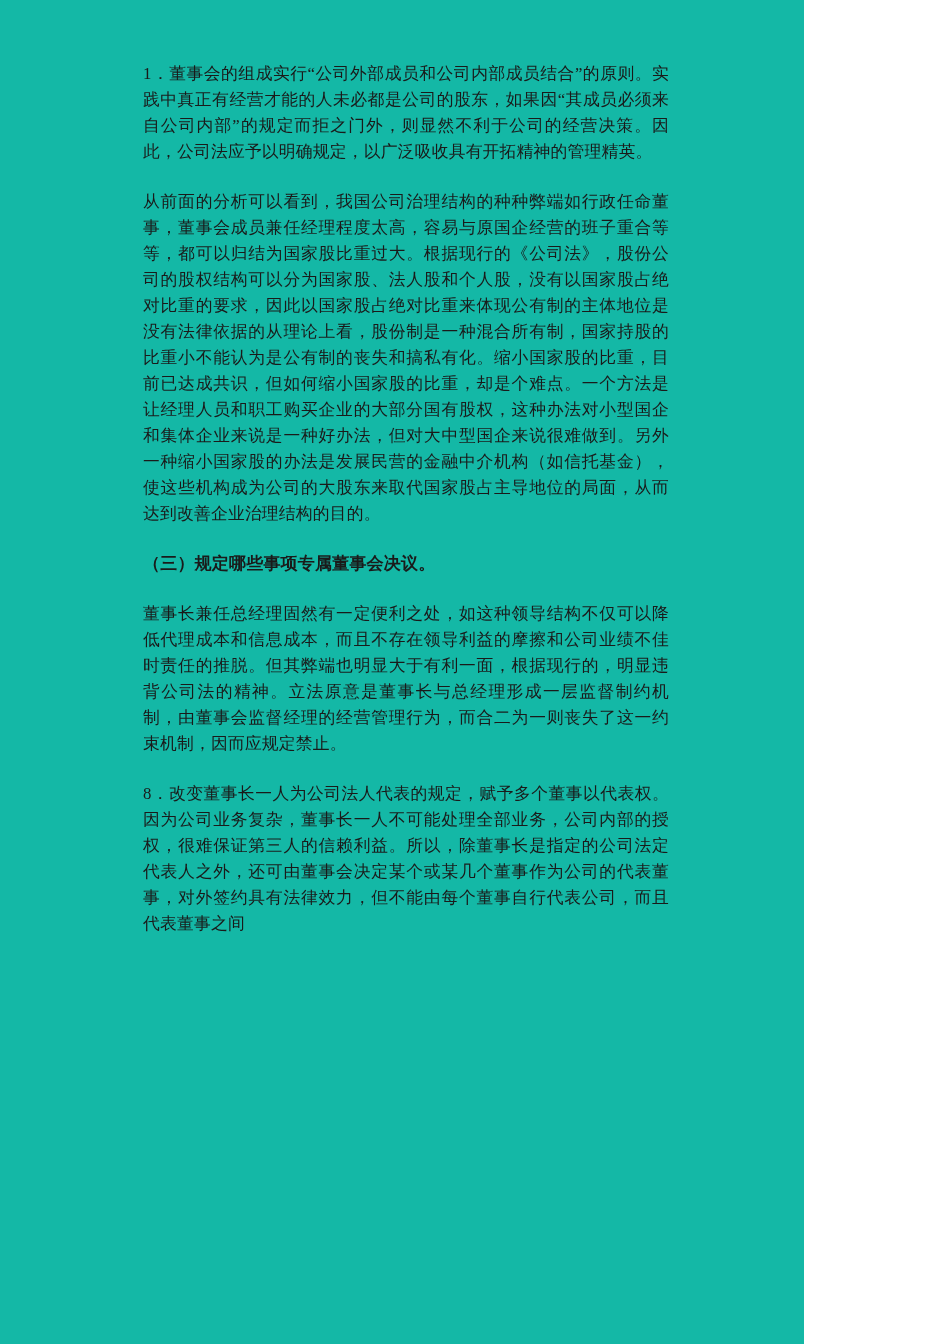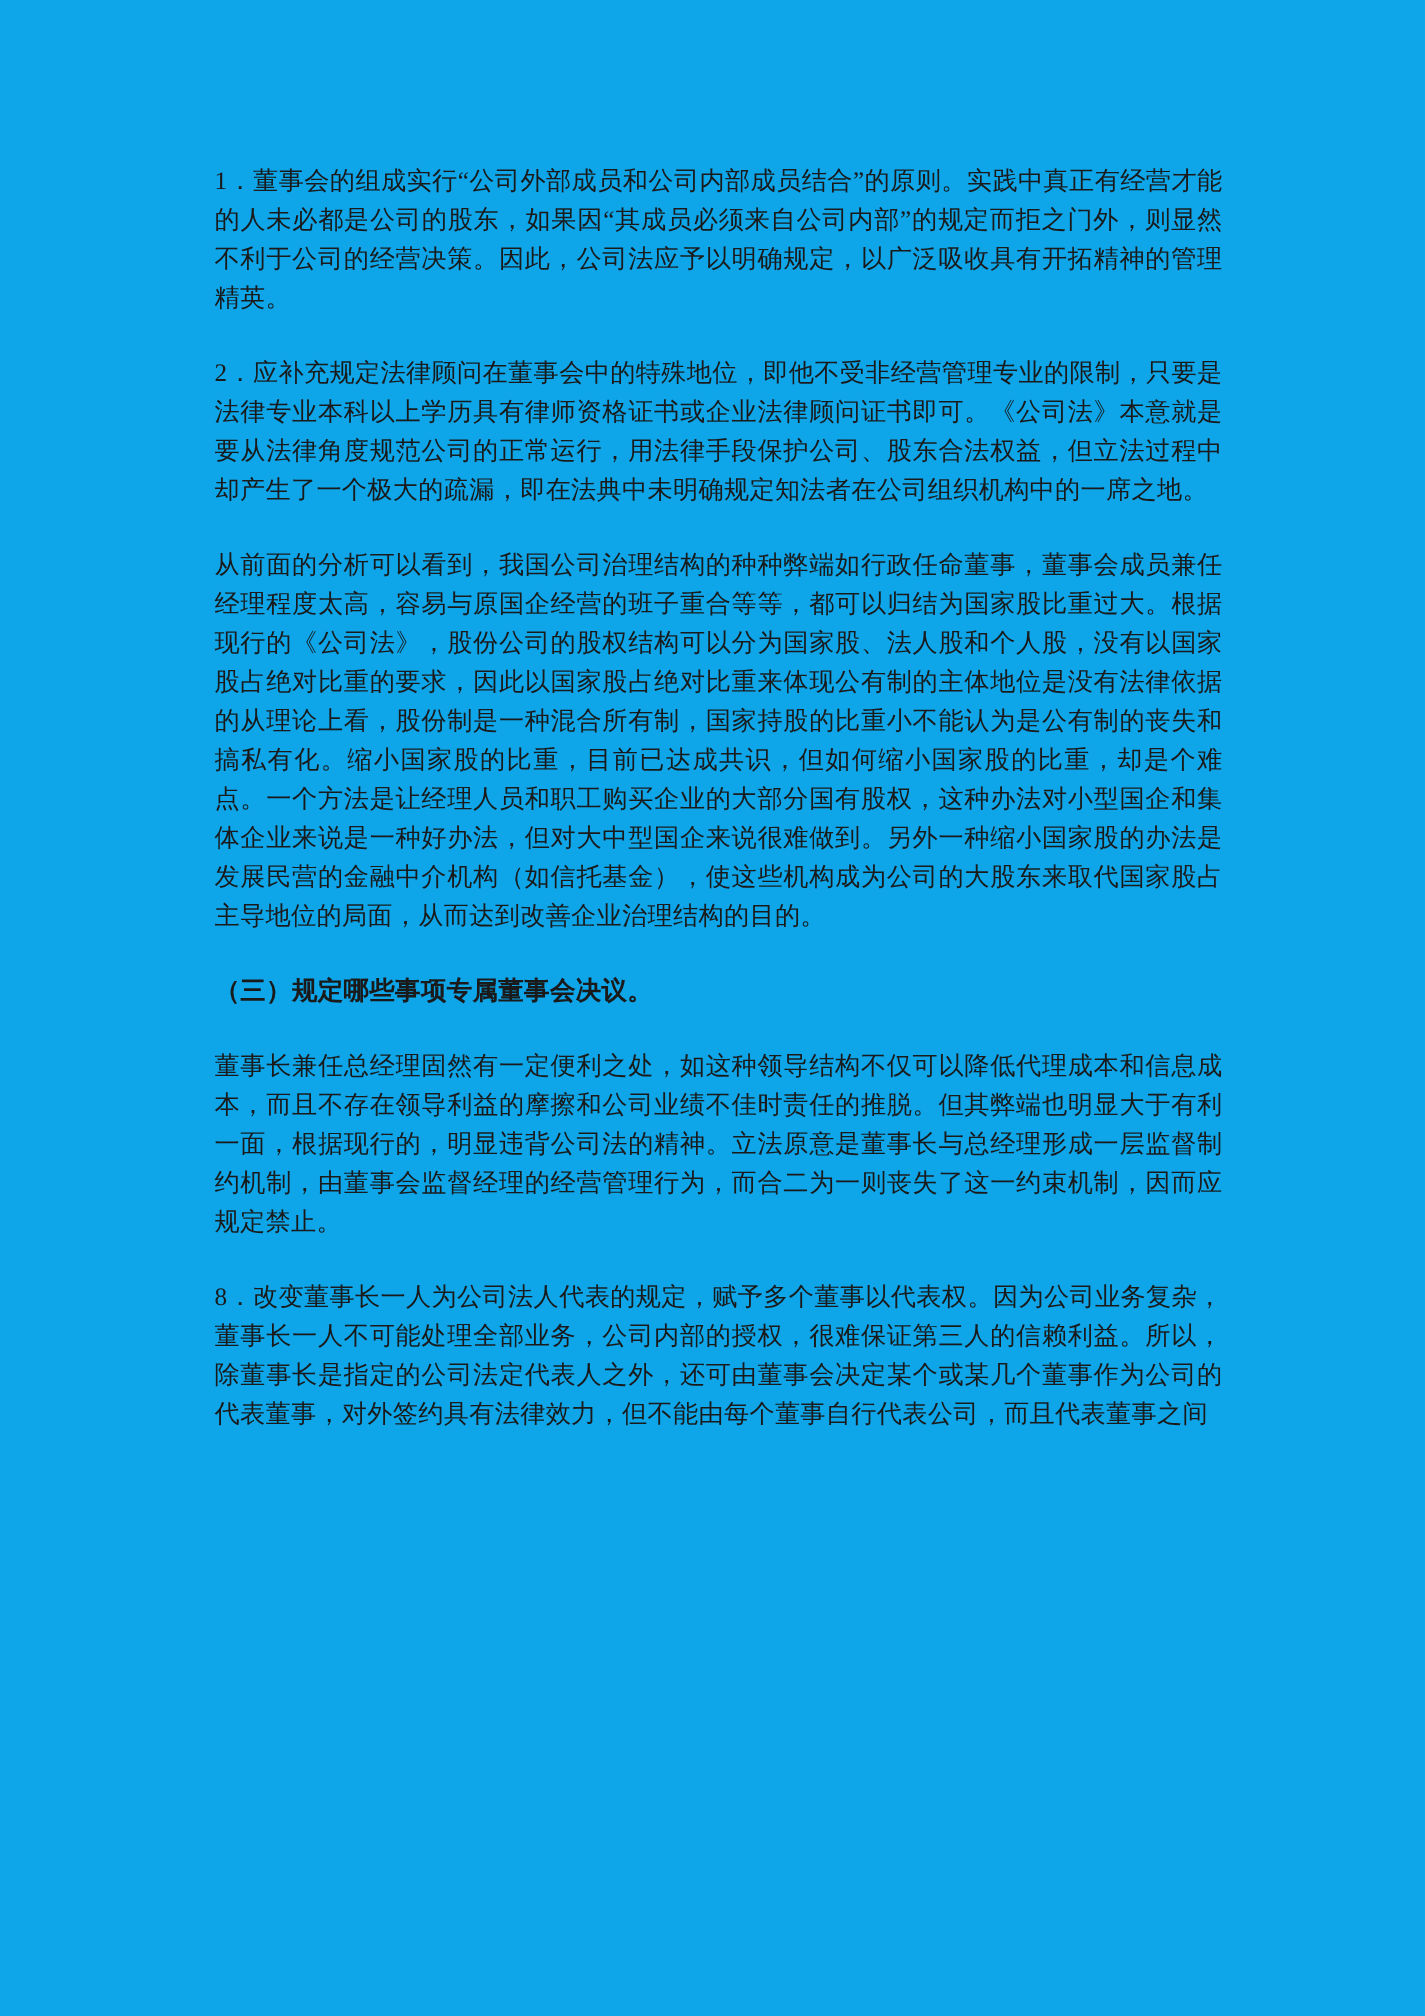--- a/index.html
+++ b/index.html
@@ -10,24 +10,24 @@
   }
   body {
     width: 950px;
     height: 1344px;
     overflow: hidden;
     font-family: "Liberation Serif", "DejaVu Serif", serif;
     color: #1a1a1a;
   }
   .page {
     box-sizing: border-box;
-    width: 950px;
+    width: 804px;
     height: 1344px;
-    padding: 108px 135px 40px 143px;
-    background: #0ea5e9;
+    padding: 61px 135px 40px 143px;
+    background: #14b8a6;
   }
   .para {
     font-size: 16.8px;
     line-height: 26px;
     margin: 0 0 24px 0;
     text-align: justify;
     text-justify: inter-ideograph;
     word-break: break-all;
     letter-spacing: 0.2px;
   }
@@ -37,18 +37,17 @@
     font-weight: bold;
     margin: 0 0 24px 0;
     letter-spacing: 0.2px;
   }
 </style>
 </head>
 <body>
 
 <div class="page">
   <p class="para">1．董事会的组成实行“公司外部成员和公司内部成员结合”的原则。实践中真正有经营才能的人未必都是公司的股东，如果因“其成员必须来自公司内部”的规定而拒之门外，则显然不利于公司的经营决策。因此，公司法应予以明确规定，以广泛吸收具有开拓精神的管理精英。</p>
-  <p class="para">2．应补充规定法律顾问在董事会中的特殊地位，即他不受非经营管理专业的限制，只要是法律专业本科以上学历具有律师资格证书或企业法律顾问证书即可。《公司法》本意就是要从法律角度规范公司的正常运行，用法律手段保护公司、股东合法权益，但立法过程中却产生了一个极大的疏漏，即在法典中未明确规定知法者在公司组织机构中的一席之地。</p>
   <p class="para">从前面的分析可以看到，我国公司治理结构的种种弊端如行政任命董事，董事会成员兼任经理程度太高，容易与原国企经营的班子重合等等，都可以归结为国家股比重过大。根据现行的《公司法》，股份公司的股权结构可以分为国家股、法人股和个人股，没有以国家股占绝对比重的要求，因此以国家股占绝对比重来体现公有制的主体地位是没有法律依据的从理论上看，股份制是一种混合所有制，国家持股的比重小不能认为是公有制的丧失和搞私有化。缩小国家股的比重，目前已达成共识，但如何缩小国家股的比重，却是个难点。一个方法是让经理人员和职工购买企业的大部分国有股权，这种办法对小型国企和集体企业来说是一种好办法，但对大中型国企来说很难做到。另外一种缩小国家股的办法是发展民营的金融中介机构（如信托基金），使这些机构成为公司的大股东来取代国家股占主导地位的局面，从而达到改善企业治理结构的目的。</p>
   <h2 class="heading">（三）规定哪些事项专属董事会决议。</h2>
   <p class="para">董事长兼任总经理固然有一定便利之处，如这种领导结构不仅可以降低代理成本和信息成本，而且不存在领导利益的摩擦和公司业绩不佳时责任的推脱。但其弊端也明显大于有利一面，根据现行的，明显违背公司法的精神。立法原意是董事长与总经理形成一层监督制约机制，由董事会监督经理的经营管理行为，而合二为一则丧失了这一约束机制，因而应规定禁止。</p>
   <p class="para">8．改变董事长一人为公司法人代表的规定，赋予多个董事以代表权。因为公司业务复杂，董事长一人不可能处理全部业务，公司内部的授权，很难保证第三人的信赖利益。所以，除董事长是指定的公司法定代表人之外，还可由董事会决定某个或某几个董事作为公司的代表董事，对外签约具有法律效力，但不能由每个董事自行代表公司，而且代表董事之间</p>
 </div>
 
 </body></html>

